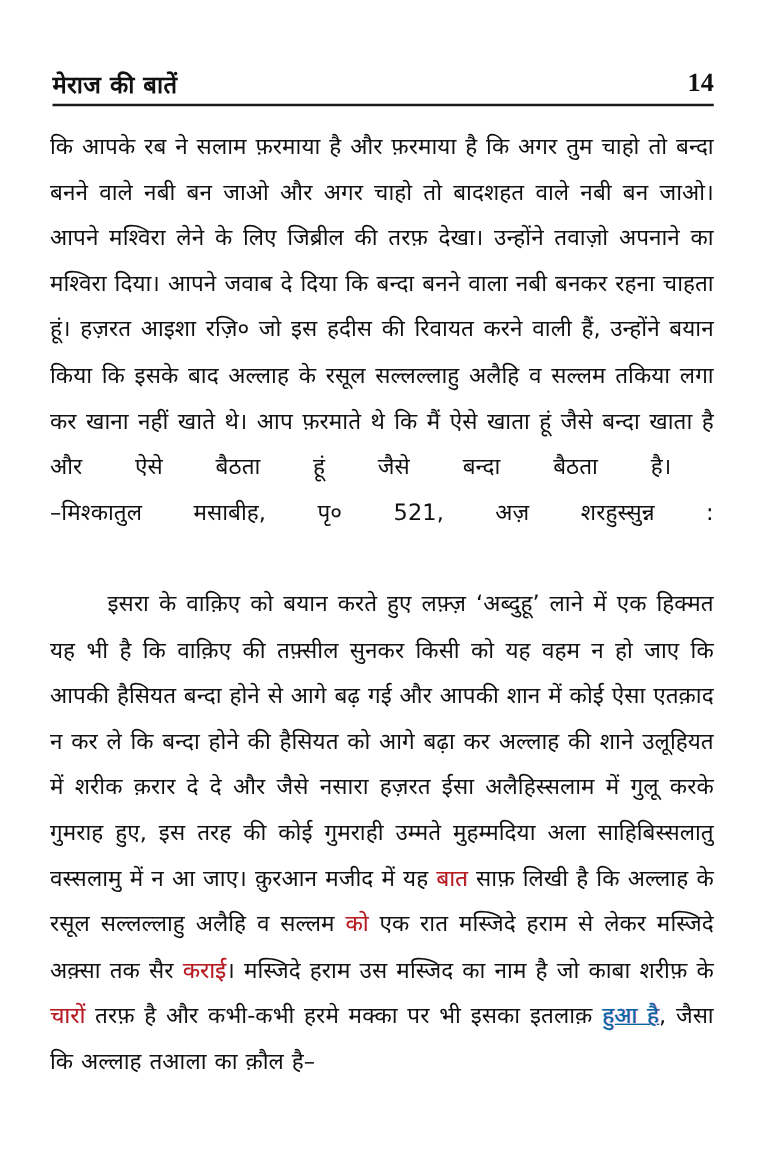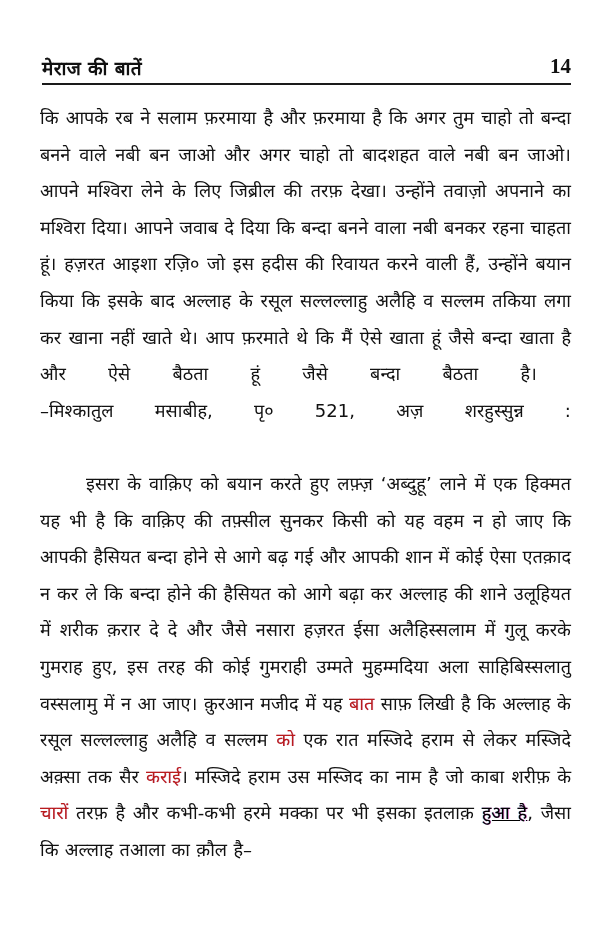--- a/index.html
+++ b/index.html
@@ -101,21 +101,21 @@
   .citation {
     white-space: nowrap;
   }
   .cit-gap {
     display: inline-block;
     width: 34px;
   }
 
   
   .fringe {
-    color: #000000;
+    color: #0369a1;
     text-shadow:
       0.6px 0 0 rgba(196, 0, 168, 0.55),
      -0.6px 0 0 rgba(0, 120, 190, 0.30);
     text-decoration: underline;
   }
   .fringe-soft {
     color: #b91c1c;
     text-shadow: 0.5px 0 0 rgba(150, 0, 130, 0.30);
   }
 </style>

